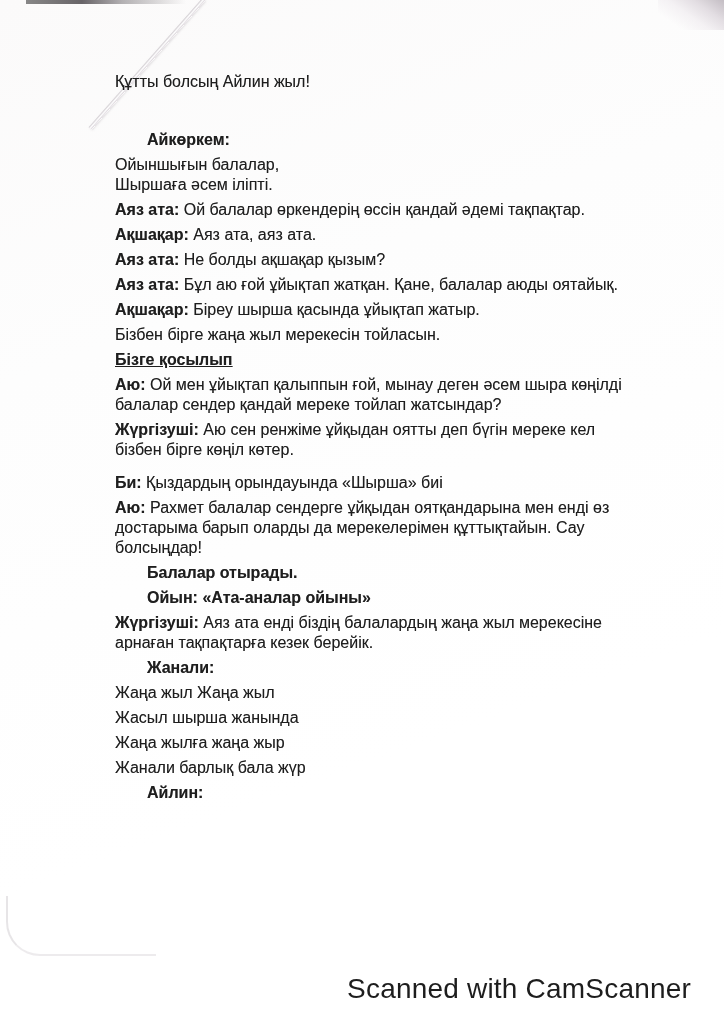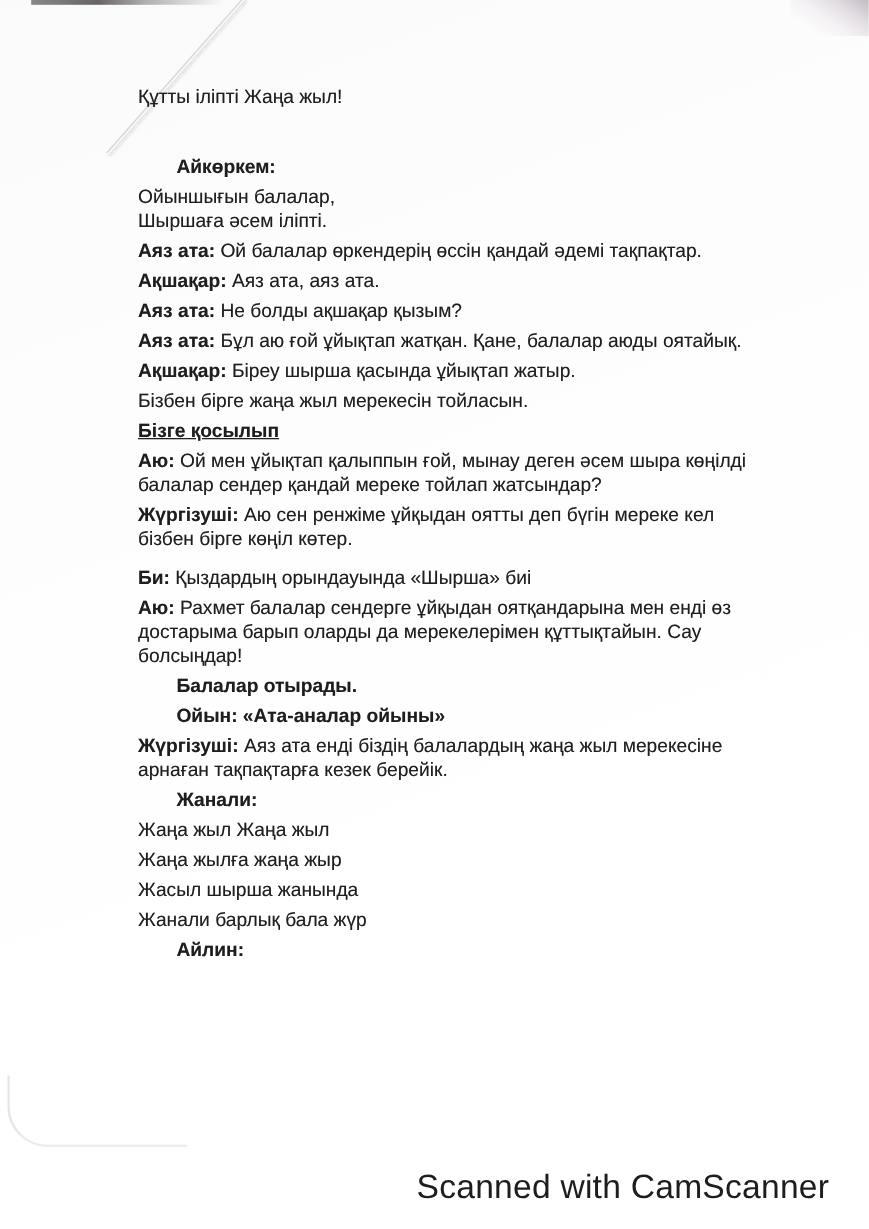--- a/index.html
+++ b/index.html
@@ -84,39 +84,39 @@
 </head>
 <body>
 
 <div class="page">
   <div class="artifact crease"></div>
   <div class="artifact top-edge"></div>
   <div class="artifact corner-smudge"></div>
   <div class="artifact page-corner"></div>
 
   <div class="doc">
-      <p class="doc-title">Құтты іліпті Жаңа жыл!</p>
+      <p class="doc-title">Құтты болсың Айлин жыл!</p>
       <p class="bold">Айкөркем:</p>
       <p>Ойыншығын балалар,<br>Шыршаға әсем іліпті.</p>
       <p><strong>Аяз ата:</strong> Ой балалар өркендерің өссін қандай әдемі тақпақтар.</p>
       <p><strong>Ақшақар:</strong> Аяз ата, аяз ата.</p>
       <p><strong>Аяз ата:</strong> Не болды ақшақар қызым?</p>
       <p><strong>Аяз ата:</strong> Бұл аю ғой ұйықтап жатқан. Қане, балалар аюды оятайық.</p>
       <p><strong>Ақшақар:</strong> Біреу шырша қасында ұйықтап жатыр.</p>
       <p>Бізбен бірге жаңа жыл мерекесін тойласын.</p>
       <p class="heading">Бізге қосылып</p>
       <p><strong>Аю:</strong> Ой мен ұйықтап қалыппын ғой, мынау деген әсем шыра көңілді балалар сендер қандай мереке тойлап жатсындар?</p>
       <p><strong>Жүргізуші:</strong> Аю сен ренжіме ұйқыдан оятты деп бүгін мереке кел бізбен бірге көңіл көтер.</p>
       <p class="gap-top"><strong>Би:</strong> Қыздардың орындауында «Шырша» биі</p>
       <p><strong>Аю:</strong> Рахмет балалар сендерге ұйқыдан оятқандарына мен енді өз достарыма барып оларды да мерекелерімен құттықтайын. Сау болсыңдар!</p>
       <p class="bold">Балалар отырады.</p>
       <p class="bold">Ойын: «Ата-аналар ойыны»</p>
       <p><strong>Жүргізуші:</strong> Аяз ата енді біздің балалардың жаңа жыл мерекесіне арнаған тақпақтарға кезек берейік.</p>
       <p class="bold">Жанали:</p>
       <p>Жаңа жыл Жаңа жыл</p>
+      <p>Жасыл шырша жанында</p>
       <p>Жаңа жылға жаңа жыр</p>
-      <p>Жасыл шырша жанында</p>
       <p>Жанали барлық бала жүр</p>
       <p class="bold">Айлин:</p>
     </div>
 
   <div class="watermark">Scanned with CamScanner</div>
 </div>
 
 </body></html>

